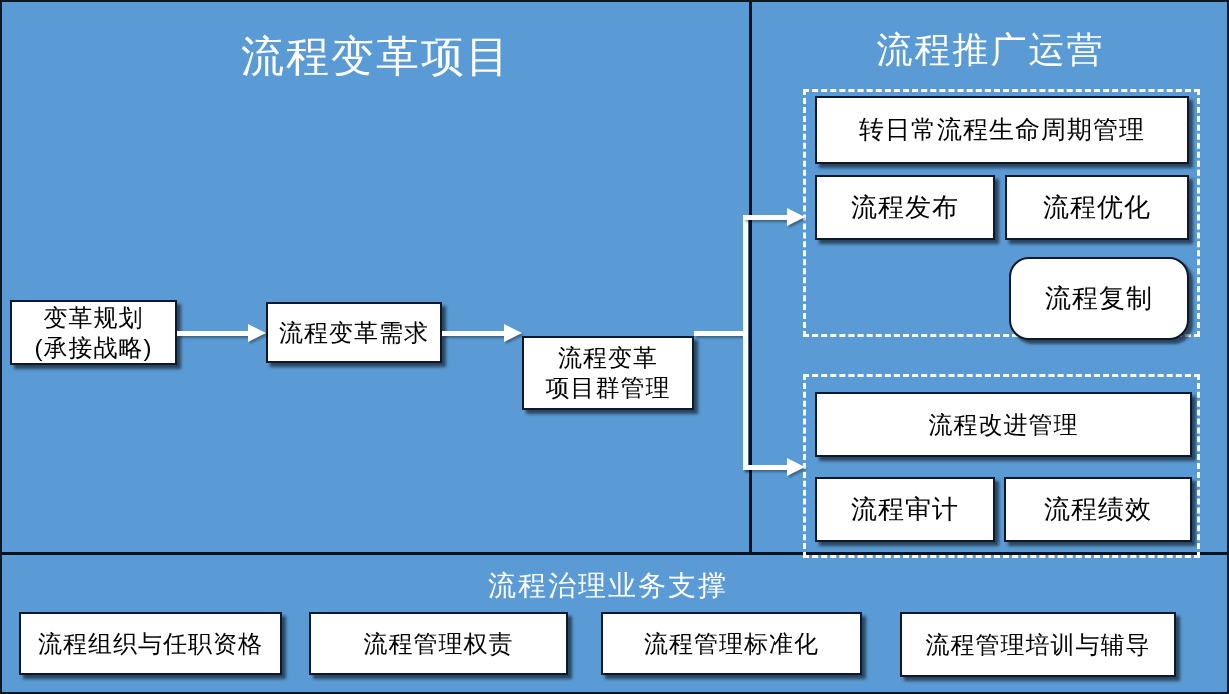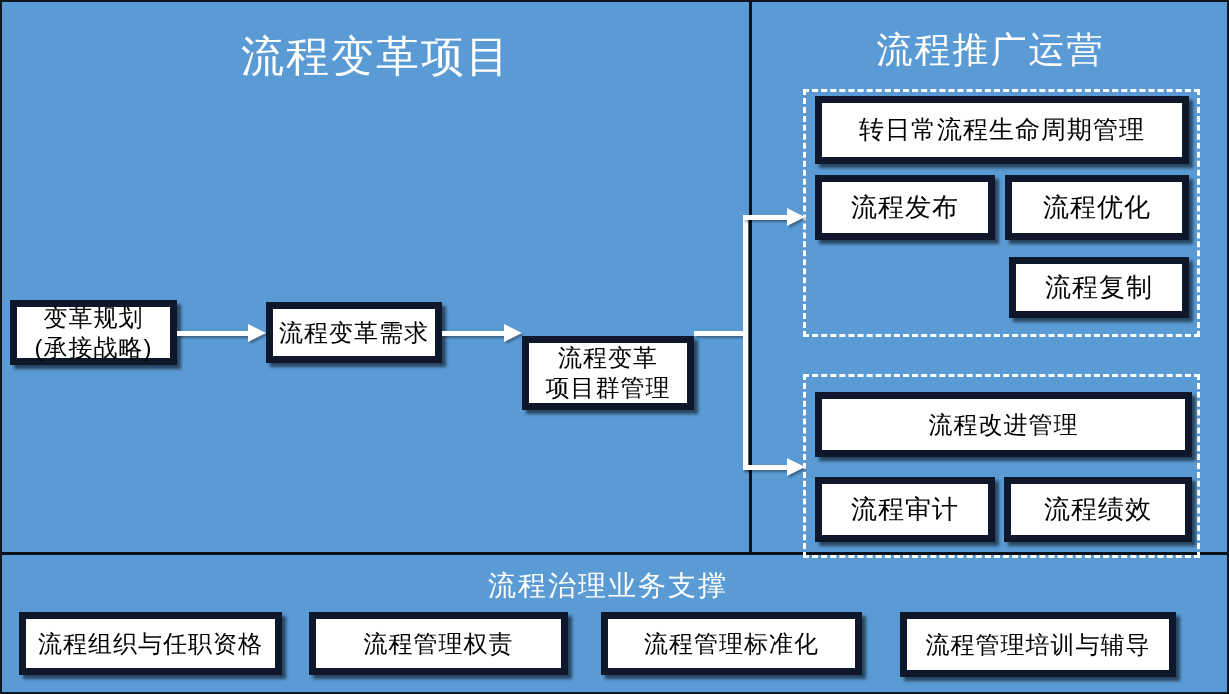--- a/index.html
+++ b/index.html
@@ -18,37 +18,37 @@
   }
   .title-left   { left:0;   top:26px;  width:748px; font-size:43px; }
   .title-right  { left:748px; top:24px; width:481px; font-size:36px; }
   .title-bottom { left:16px;   top:557px; width:1180px; font-size:28px;margin-top:8px; }
   .dashed-group {
     position:absolute; border:3px dashed #ffffff; box-sizing:border-box;
   }
   .group-top    { left:801px; top:87px;  width:397px; height:248px; }
   .group-bottom { left:801px; top:372px; width:397px; height:184px; }
   .wbox {
-    position:absolute; background:#ffffff; border:7px solid #0f172a;
+    position:absolute; background:#ffffff; border:2px solid #0f172a;
     box-sizing:border-box; box-shadow:4px 4px 3px rgba(0,0,0,0.55);
     display:flex; align-items:center; justify-content:center;
     color:#000000; font-size:24px; text-align:center;
     white-space:pre-line; line-height:1.25; letter-spacing:1px;
   }
   .cell { font-size:26px; }
   
   .box-plan     { left:8px;   top:298px; width:167px; height:65px; }
   .box-demand   { left:264px; top:300px; width:176px; height:61px; }
   .box-program  { left:520px; top:298px; width:172px; height:74px;margin-top:36px; }
   
   .box-lifecycle{ left:813px; top:94px;  width:374px; height:68px; font-size:25px;}
   .box-publish  { left:813px; top:173px; width:180px; height:65px; }
   .box-optimize { left:1003px;top:173px; width:184px; height:65px; }
   .box-abolish  { left:813px; top:255px; width:180px; height:65px; }
-  .box-copy     { left:1007px;top:255px; width:180px; height:61px; }
+  .box-copy     { left:1007px;top:255px; width:180px; height:83px;border-radius:20px; }
   
   .box-improve  { left:813px; top:390px; width:377px; height:65px; }
   .box-audit    { left:813px; top:475px; width:180px; height:65px; }
   .box-perf     { left:1002px;top:475px; width:188px; height:65px; }
   
   .box-org      { left:17px;  top:610px; width:263px; height:63px; }
   .box-rights   { left:307px; top:610px; width:259px; height:63px; }
   .box-standard { left:599px; top:610px; width:261px; height:63px; }
   .box-training { left:898px; top:610px; width:276px; height:65px; }
   

